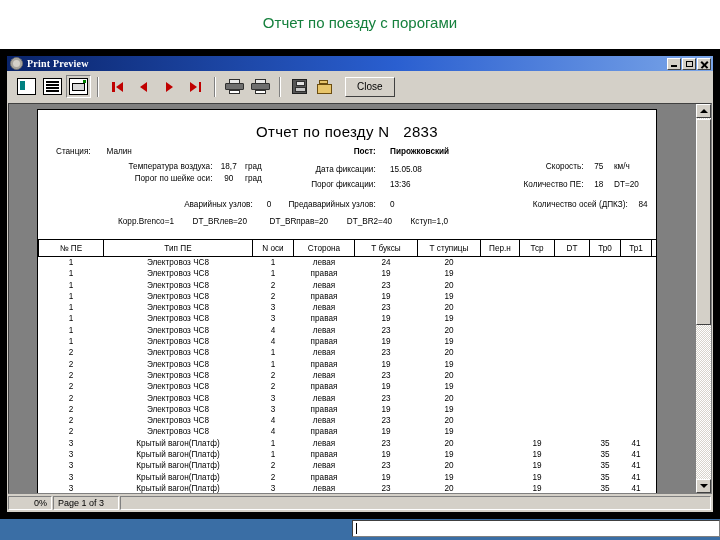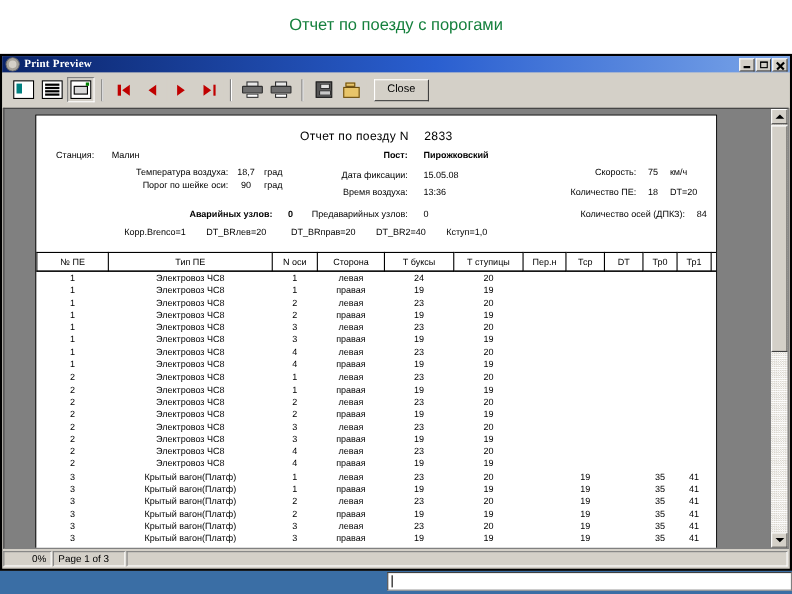--- a/index.html
+++ b/index.html
@@ -9,21 +9,21 @@
     font-family:"Liberation Sans","DejaVu Sans",sans-serif;
     -webkit-font-smoothing:none;
   }
   .page-title{
     position:absolute;left:0;top:14px;width:720px;
     text-align:center;font-size:15px;color:#15803d;font-weight:400;
   }
   
   .window{
     position:absolute;left:0;top:49px;width:720px;height:470px;
-    background:#d4d0c8;border:2px solid #000000;box-sizing:border-box;
+    background:#d4d0c8;border:7px solid #000000;box-sizing:border-box;
   }
   .titlebar{
     height:15px;
     background:linear-gradient(to right,#0a246a 0%,#2a5fd0 55%,#7aa5e8 100%);
     display:flex;align-items:center;padding:0 1px 0 3px;box-sizing:border-box;
   }
   .tb-icon{
     width:11px;height:11px;margin-right:4px;flex:0 0 auto;
     background:#d4d0c8;border:1px solid #6b6b6b;border-radius:50%;
     box-shadow:inset 0 0 0 2px #a8a49c;
@@ -151,21 +151,21 @@
   }
   .taskfield{
     position:absolute;left:352px;top:520px;width:368px;height:17px;
     background:#fff;border:1px solid #808080;
     border-top-color:#404040;border-left-color:#404040;box-sizing:border-box;
   }
   .caret{position:absolute;left:3px;top:2px;width:1px;height:11px;background:#000;}
 
   
   .rpt-title{
-    text-align:center;font-size:11px;margin:13px 0 0 0;letter-spacing:.3px;
+    text-align:center;font-size:15px;margin:13px 0 0 0;letter-spacing:.3px;
   }
   .rpt-title .num{margin-left:14px;}
   .hdr{position:relative;height:92px;margin-top:7px;font-size:8.2px;}
   .hl{position:absolute;white-space:nowrap;}
   .lbl{display:inline-block;}
   .val{display:inline-block;}
   
   .c1{left:0;width:245px;text-align:right;}
   .c1 .lbl{}
   .c1 .val{display:inline-block;width:28px;text-align:center;}
@@ -320,31 +320,31 @@
           <span class="val">75</span>
           <span class="unit">км/ч</span>
         </div>
 
         <div class="hl c1" style="top:27px;">
           <span class="lbl">Порог по шейке оси:</span>
           <span class="val">90</span>
           <span class="unit">град</span>
         </div>
         <div class="hl c2" style="top:33px;">
-          <span class="lbl">Время воздуха:</span>
+          <span class="lbl">Порог фиксации:</span>
           <span class="val">13:36</span>
         </div>
         <div class="hl c3" style="top:33px;">
           <span class="lbl">Количество ПЕ:</span>
           <span class="val">18</span>
           <span class="unit">DT=20</span>
         </div>
 
 
-        <div class="hl c1" style="top:53px;font-weight:bold;">
+        <div class="hl c1" style="top:53px;">
           <span class="lbl">Аварийных узлов:</span>
           <span class="val">0</span>
         </div>
         <div class="hl c2" style="top:53px;left:215px;width:215px;">
           <span class="lbl">Предаварийных узлов:</span>
           <span class="val">0</span>
         </div>
         <div class="hl c3" style="top:53px;left:400px;width:218px;">
           <span class="lbl">Количество осей (ДПКЗ):</span>
           <span class="val">84</span>

